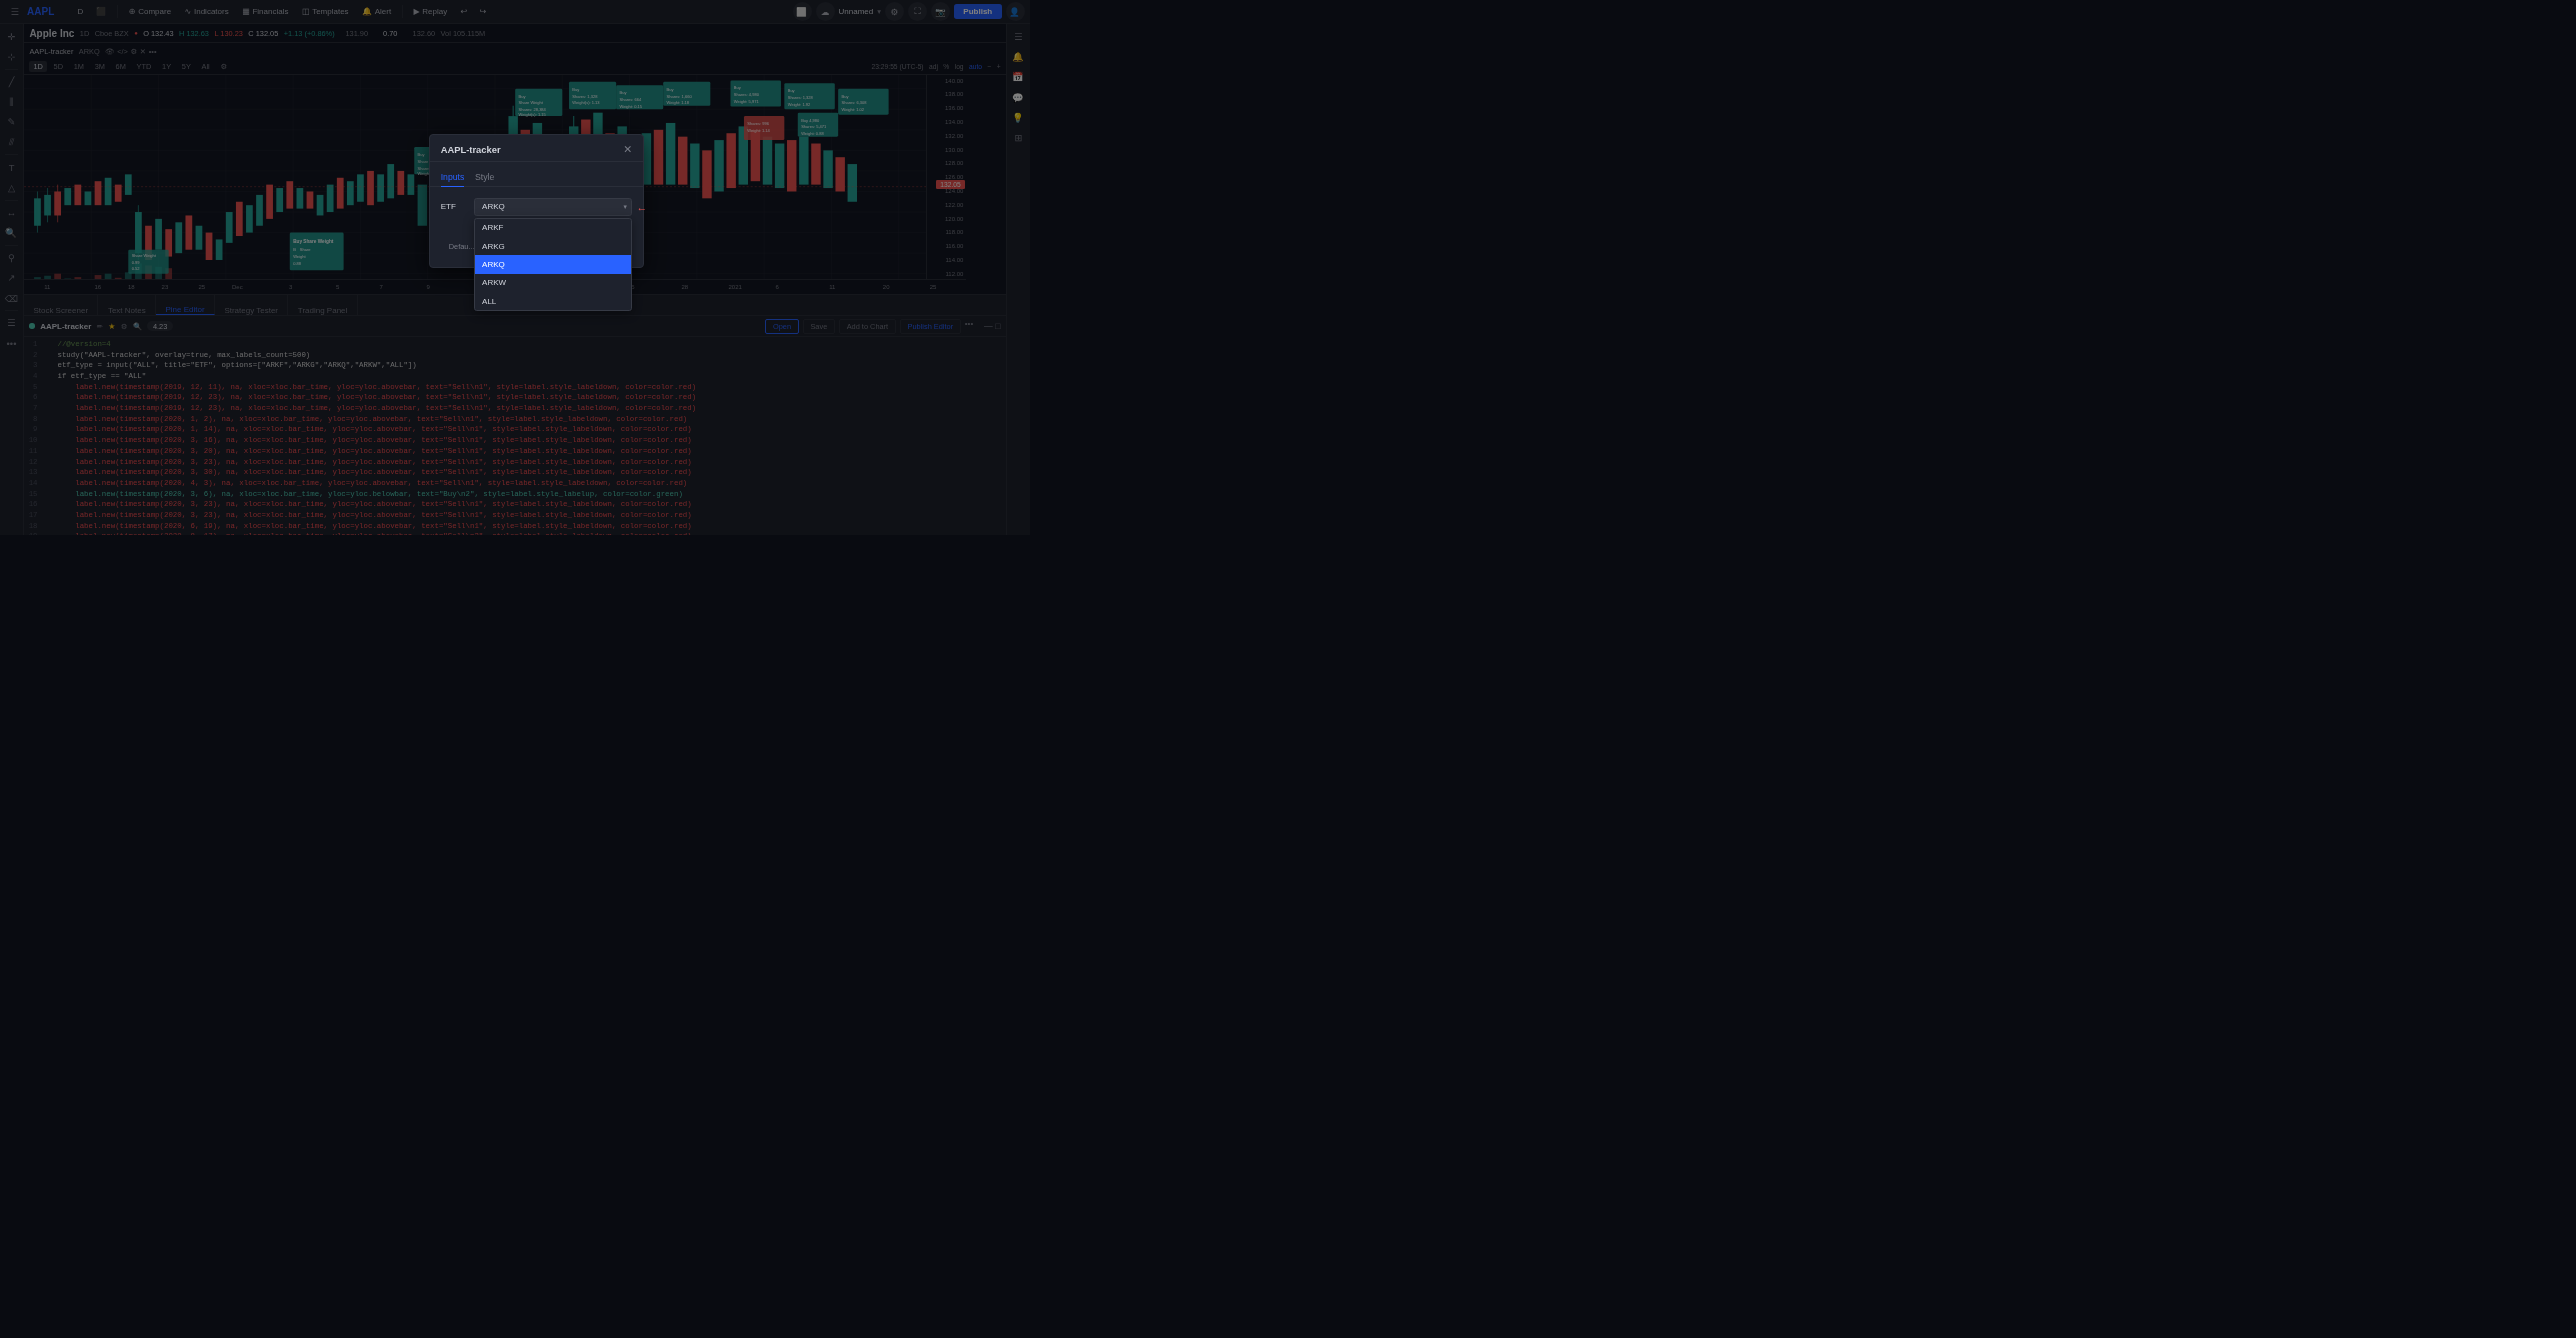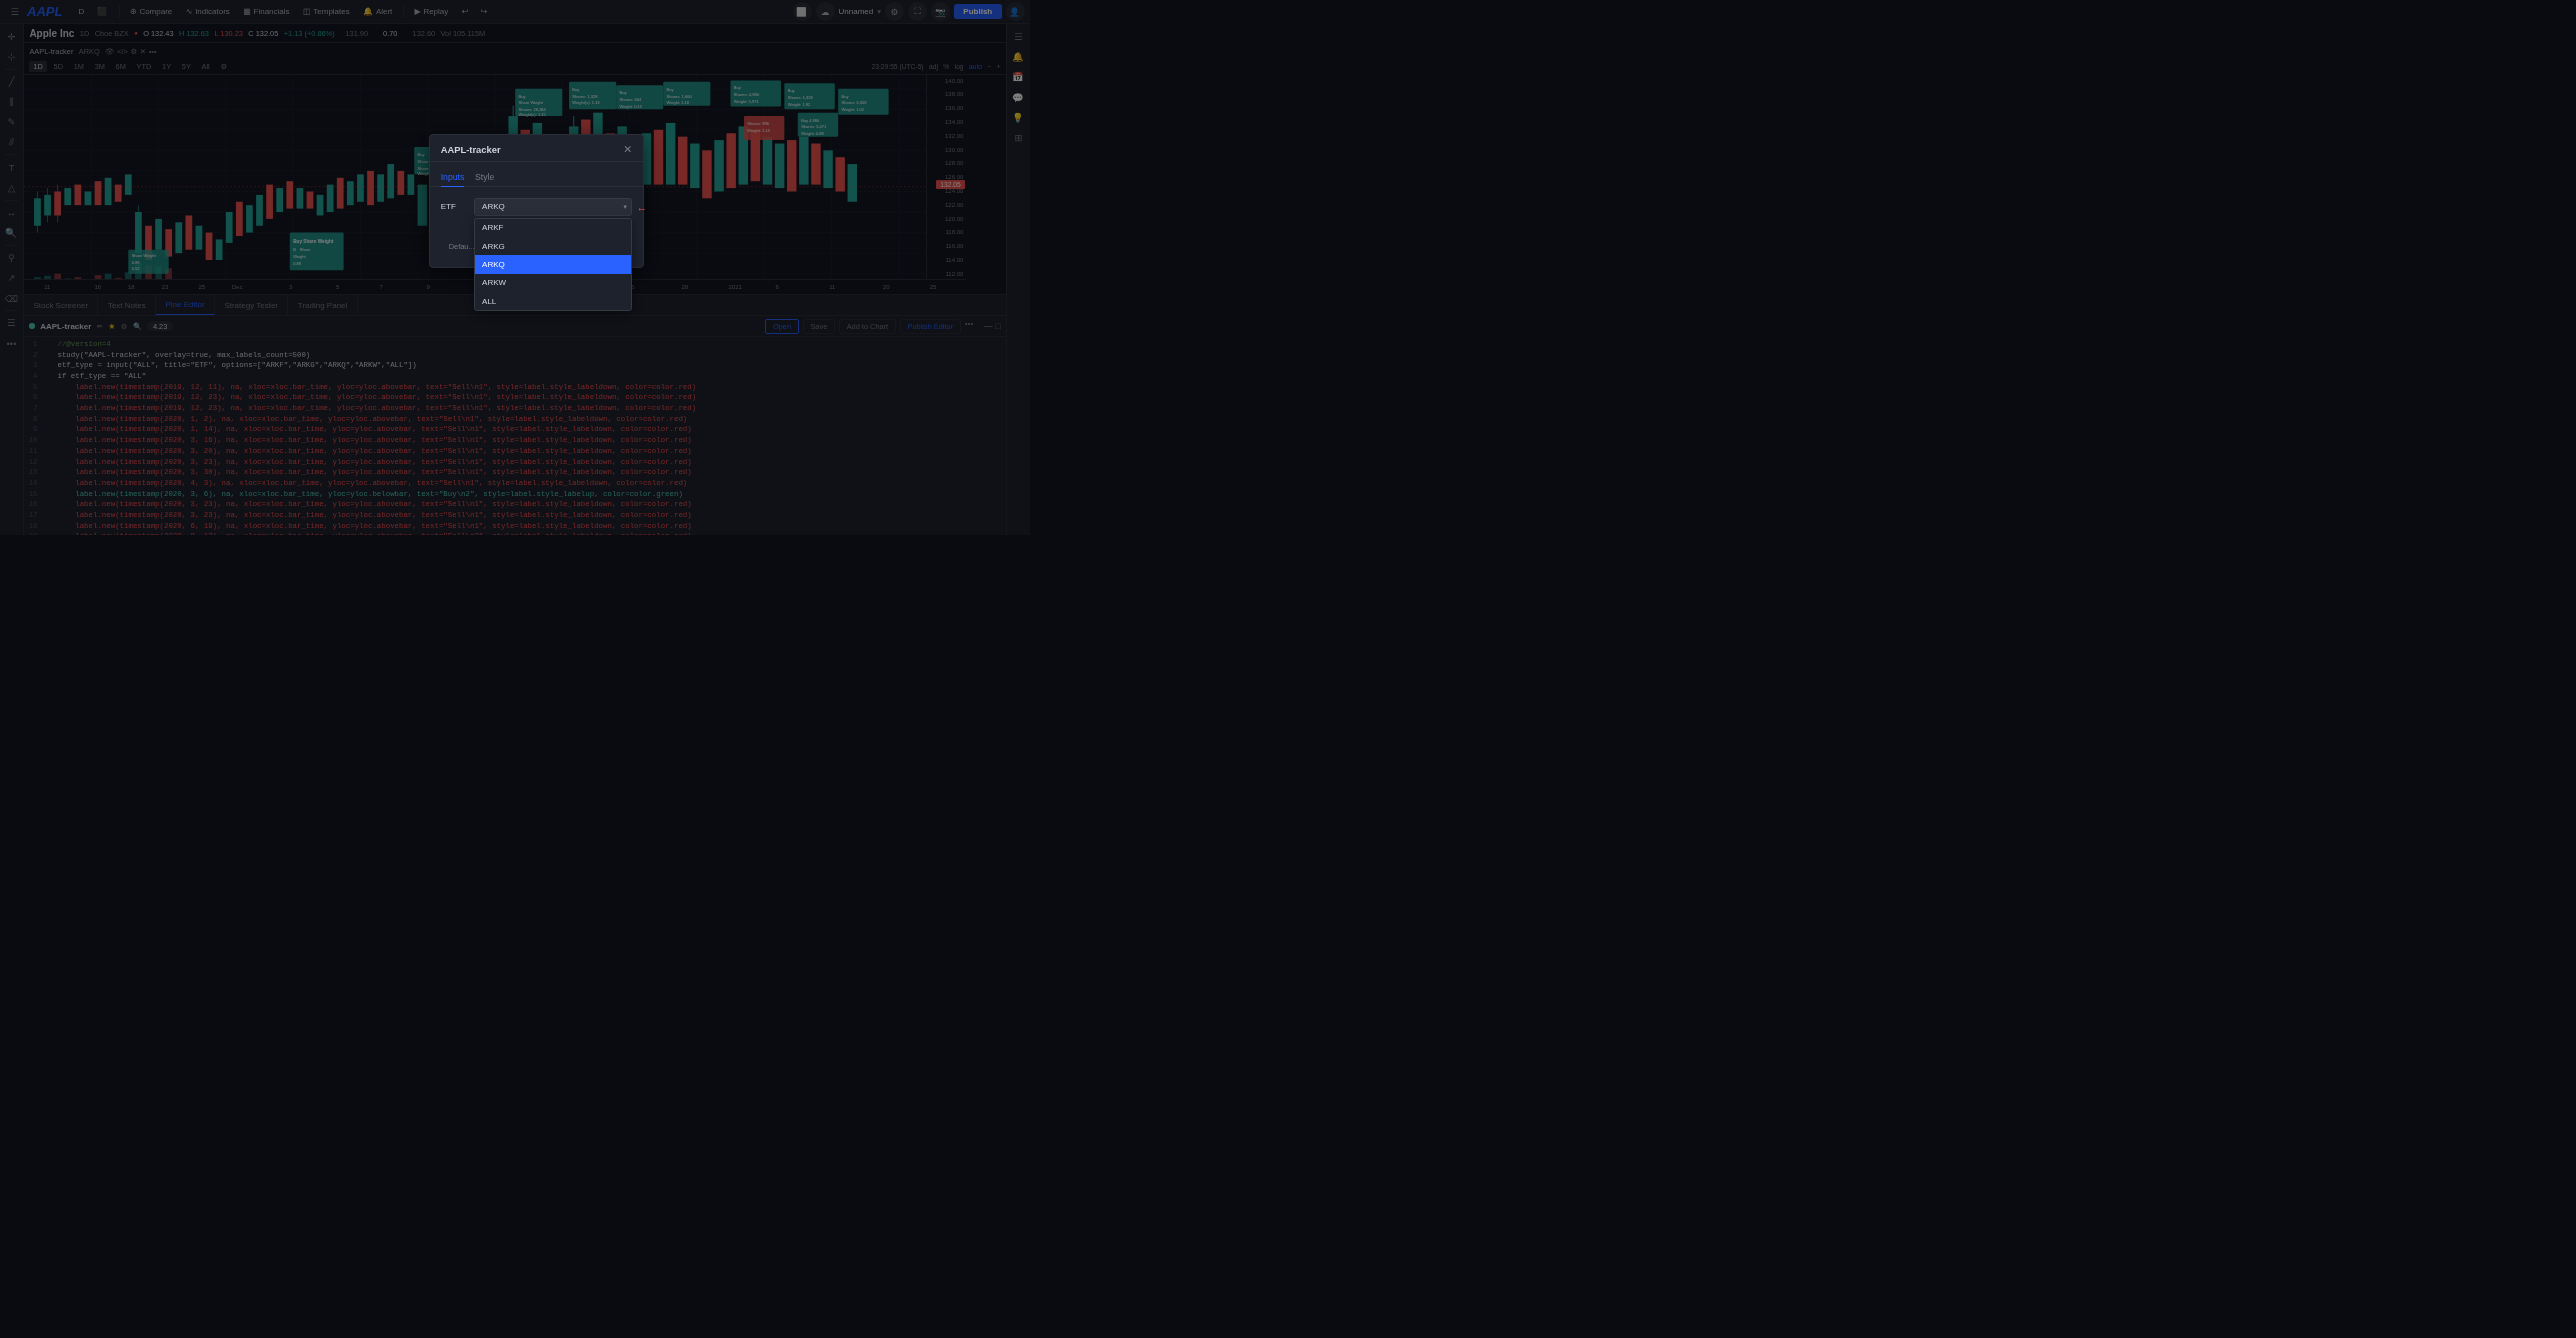--- a/index.html
+++ b/index.html
@@ -4,21 +4,21 @@
   <style>
     * { margin: 0; padding: 0; box-sizing: border-box; }
     body { background: #131722; color: #d1d4dc; font-family: 'Trebuchet MS', Arial, sans-serif; font-size: 8px; overflow: hidden; width: 1030px; height: 535px; }
 
     
     #top-toolbar {
       display: flex; align-items: center; height: 24px;
       background: #1e222d; border-bottom: 0.7px solid #2a2e39;
       padding: 0 5.4px; gap: 2.7px; position: relative; z-index: 100;
     }
-    .toolbar-logo { font-weight: bold; font-size: 13px; color: #2962ff; margin-right: 8px; font-style: italic; }
+    .toolbar-logo { font-weight: bold; font-size: 10px; color: #2962ff; margin-right: 15px; }
     .toolbar-btn {
       display: flex; align-items: center; gap: 2.7px; padding: 2.7px 5.4px;
       border-radius: 2.7px; cursor: pointer; color: #b2b5be; font-size: 8px;
       border: none; background: transparent;
     }
     .toolbar-sep { width: 0.7px; height: 13.4px; background: #2a2e39; margin: 0 2.7px; }
     .toolbar-right { margin-left: auto; display: flex; align-items: center; gap: 4px; }
     .publish-btn {
       background: #2962ff; color: #fff; border: none; border-radius: 2.7px;
       padding: 3.4px 9.4px; font-size: 8px; cursor: pointer; font-weight: 600;
@@ -85,21 +85,21 @@
     
     #candles-svg { width: 100%; height: 100%; }
 
     
     #bottom-toolbar {
       display: flex; align-items: center; gap: 0; padding: 0;
       background: #1e222d; border-top: 0.7px solid #2a2e39; border-bottom: 0.7px solid #2a2e39;
       height: 21.5px;
     }
     .bt-tab {
-      padding: 0 9.4px; height: 100%; display: flex; align-items: center;
+      padding: 0 9.4px; height: 100%; display: flex; align-items: flex-end;
       cursor: pointer; color: #787b86; font-size: 8px; border-right: 0.7px solid #2a2e39;
     }
     .bt-tab.active { color: #2962ff; border-bottom: 1.3px solid #2962ff; }
 
     
     #pine-editor-area {
       flex: 1; display: flex; flex-direction: column;
       background: #1e222d; min-height: 134px; max-height: 241px;
     }
     #pine-editor-header {

